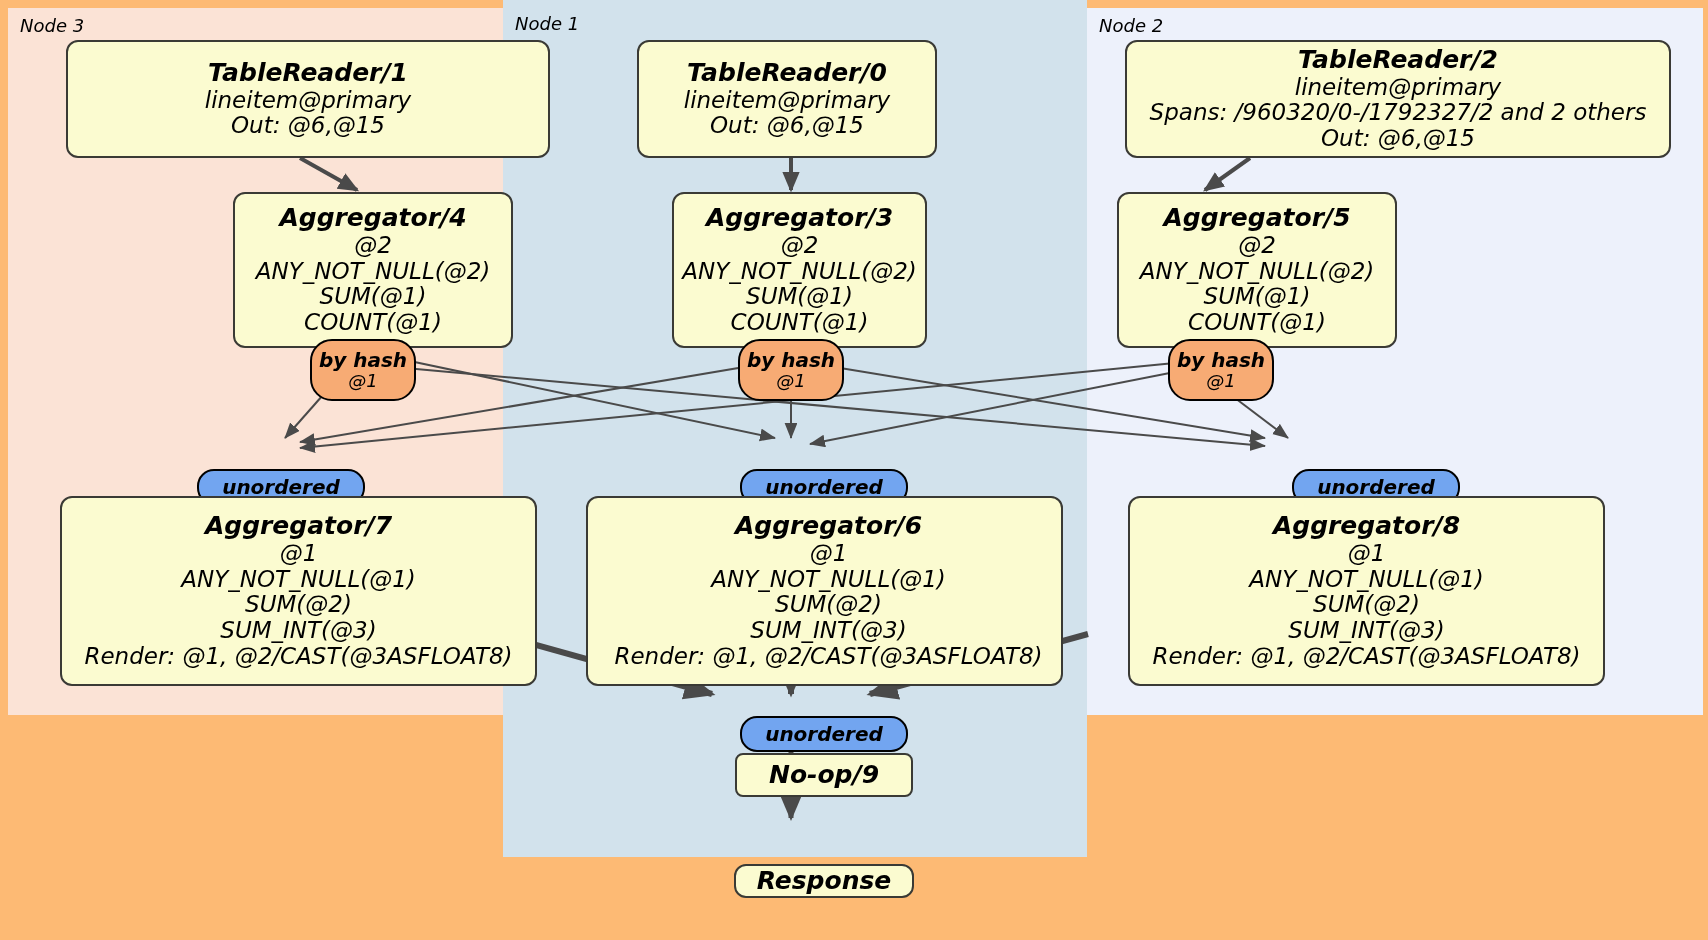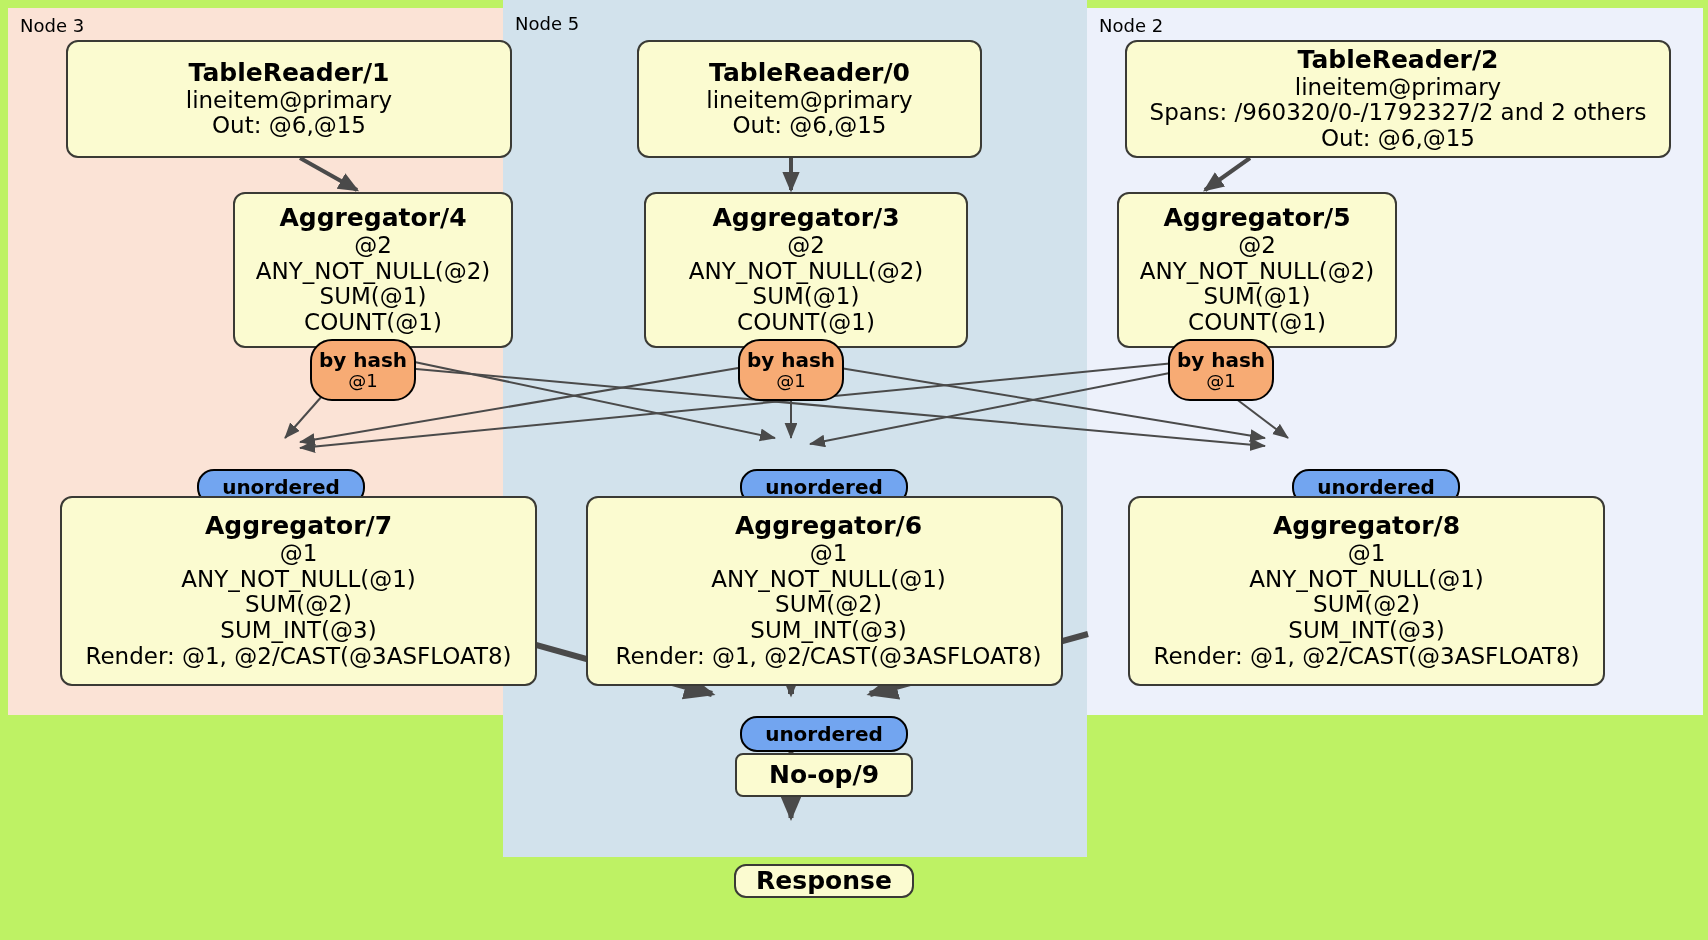--- a/index.html
+++ b/index.html
@@ -7,22 +7,23 @@
     padding: 0;
     background: #ffffff;
   }
   body {
     font-family: "DejaVu Sans", "Liberation Sans", sans-serif;
   }
   #canvas {
     position: relative;
     width: 1708px;
     height: 940px;
-    background: #bef264;
+    background: #fdba74;
     overflow: hidden;
+    font-style: italic;
   }
   .node-panel {
     position: absolute;
     box-sizing: border-box;
   }
   .node-panel-label {
     position: absolute;
     top: 8px;
     left: 12px;
     font-size: 18px;
@@ -98,21 +99,21 @@
 </head>
 <body>
 
 <div id="canvas">
 
   <div class="node-panel" style="left:8px; top:8px; width:495px; height:707px; background:#fbe3d6;">
     <div class="node-panel-label">Node 3</div>
   </div>
 
   <div class="node-panel" style="left:503px; top:0px; width:584px; height:857px; background:#d2e2ec;">
-    <div class="node-panel-label" style="top:14px;">Node 5</div>
+    <div class="node-panel-label" style="top:14px;">Node 1</div>
   </div>
 
   <div class="node-panel" style="left:1087px; top:8px; width:616px; height:707px; background:#edf1fb;">
     <div class="node-panel-label">Node 2</div>
   </div>
 
   <svg class="edges" viewBox="0 0 1708 940" xmlns="http://www.w3.org/2000/svg">
     <defs>
       <marker id="ah-thin" markerWidth="9" markerHeight="9" refX="7.5" refY="3.2" orient="auto" markerUnits="strokeWidth">
         <path d="M0,0 L8,3.2 L0,6.4 z" fill="#4a4a4a"></path>
@@ -147,48 +148,48 @@
       <path d="M497,634 L712,694"></path>
       <path d="M791,662 L791,694"></path>
       <path d="M1088,634 L870,694"></path>
     </g>
 
     <g stroke="#4a4a4a" stroke-width="5" fill="none" marker-end="url(#ah-thick)">
       <path d="M791,745 L791,818"></path>
     </g>
   </svg>
 
-  <div class="proc-box" style="left:66px; top:40px; width:446px; height:118px;">
+  <div class="proc-box" style="left:66px; top:40px; width:484px; height:118px;">
     <div class="proc-title">TableReader/1</div>
     <div class="proc-line">lineitem@primary</div>
     <div class="proc-line">Out: @6,@15</div>
   </div>
 
-  <div class="proc-box" style="left:637px; top:40px; width:345px; height:118px;">
+  <div class="proc-box" style="left:637px; top:40px; width:300px; height:118px;">
     <div class="proc-title">TableReader/0</div>
     <div class="proc-line">lineitem@primary</div>
     <div class="proc-line">Out: @6,@15</div>
   </div>
 
   <div class="proc-box" style="left:1125px; top:40px; width:546px; height:118px;">
     <div class="proc-title">TableReader/2</div>
     <div class="proc-line">lineitem@primary</div>
     <div class="proc-line">Spans: /960320/0-/1792327/2 and 2 others</div>
     <div class="proc-line">Out: @6,@15</div>
   </div>
 
   <div class="proc-box" style="left:233px; top:192px; width:280px; height:156px;">
     <div class="proc-title">Aggregator/4</div>
     <div class="proc-line">@2</div>
     <div class="proc-line">ANY_NOT_NULL(@2)</div>
     <div class="proc-line">SUM(@1)</div>
     <div class="proc-line">COUNT(@1)</div>
   </div>
 
-  <div class="proc-box" style="left:644px; top:192px; width:324px; height:156px;text-align:center;">
+  <div class="proc-box" style="left:672px; top:192px; width:255px; height:156px;text-align:center;">
     <div class="proc-title">Aggregator/3</div>
     <div class="proc-line">@2</div>
     <div class="proc-line">ANY_NOT_NULL(@2)</div>
     <div class="proc-line">SUM(@1)</div>
     <div class="proc-line">COUNT(@1)</div>
   </div>
 
   <div class="proc-box" style="left:1117px; top:192px; width:280px; height:156px;">
     <div class="proc-title">Aggregator/5</div>
     <div class="proc-line">@2</div>

